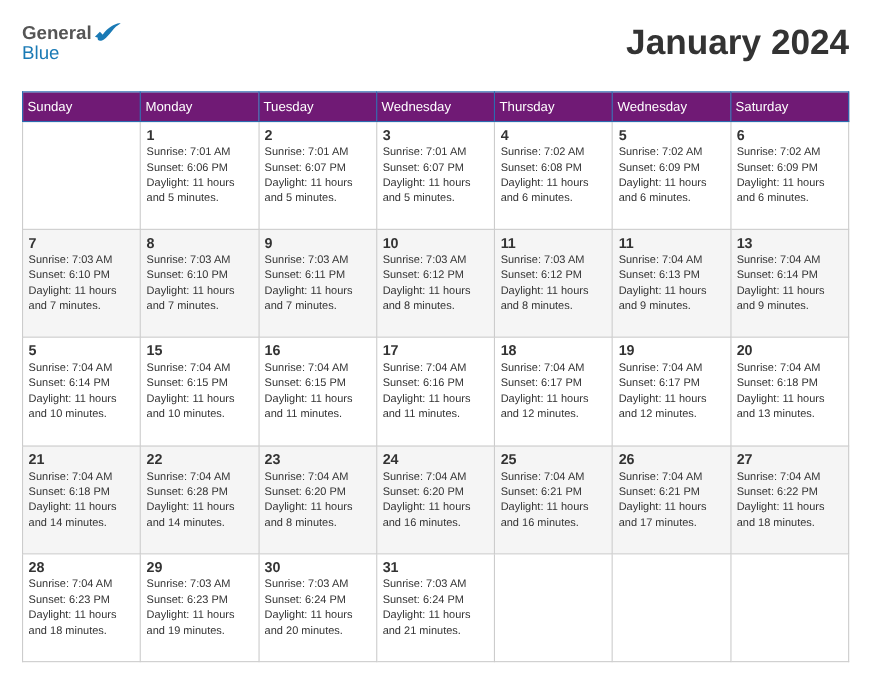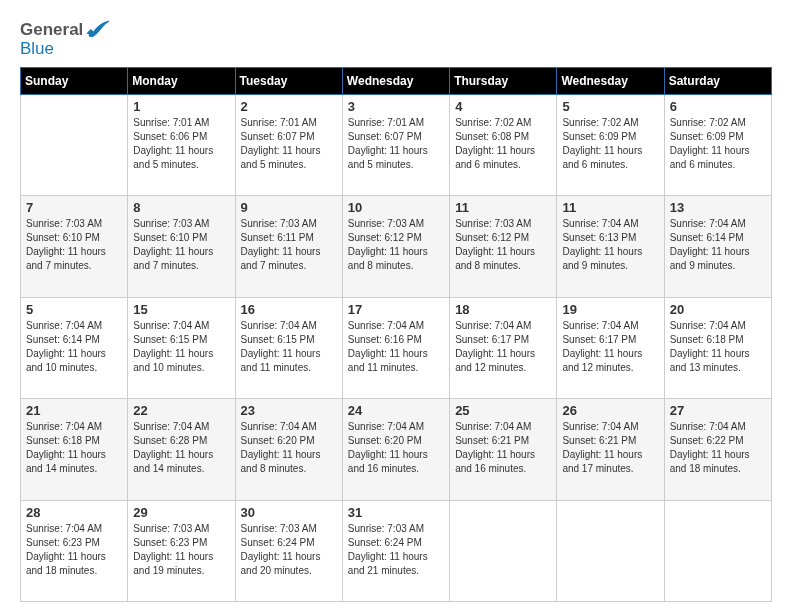--- a/index.html
+++ b/index.html
@@ -14,21 +14,21 @@
       width: 792px;
       height: 612px;
       padding: 20px 20px 10px 20px;
       display: flex;
       flex-direction: column;
     }
     .header {
       display: flex;
       justify-content: space-between;
       align-items: flex-start;
-      margin-bottom: 10px;
+      margin-bottom: 26px;
     }
     .logo {
       display: flex;
       flex-direction: column;
       align-items: flex-start;
     }
     .logo-text {
       display: flex;
       align-items: center;
     }
@@ -45,26 +45,26 @@
       color: #333;
       margin-top: 2px;
     }
     .calendar {
       flex: 1;
       border-collapse: collapse;
       width: 100%;
       font-size: 11px;
     }
     .calendar th {
-      background-color: #000000;
+      background-color: #701a75;
       color: #fff;
       padding: 6px 4px;
       text-align: left;
       font-size: 12px;
-      font-weight: bold;
+      font-weight: normal;
       border: 1px solid #2b6cb0;
     }
     .calendar td {
       border: 1px solid #ccc;
       padding: 4px 5px;
       vertical-align: top;
       width: calc(100% / 7);
       background: #fff;
       min-height: 80px;
     }
@@ -95,20 +95,21 @@
     <div class="logo">
   <div class="logo-text">
     <span style="font-size:17px;font-weight:bold;color:#555;">General</span>
     <svg viewBox="0 0 30 20" width="28" height="18" style="margin-left:1px;margin-top:-5px;">
       <path d="M28 2 C24 2 18 5 14 9 C11 12 10 14 10 14 L7 11 L2 16 L5 17 C4 19 6 21 9 20 C12 19 14 16 17 13 C20 10 22 6 26 4 C27 3 28 2 28 2Z" fill="#1a7ab5"></path>
     </svg>
   </div>
   <div style="font-size:17px;font-weight:normal;color:#1a7ab5;line-height:1;">Blue</div>
 </div>
     <div class="title-section">
+      <div class="main-title">January 2024</div>
     </div>
   </div>
 
   <table class="calendar">
     <thead>
       <tr>
         <th>Sunday</th>
         <th>Monday</th>
         <th>Tuesday</th>
         <th>Wednesday</th>

